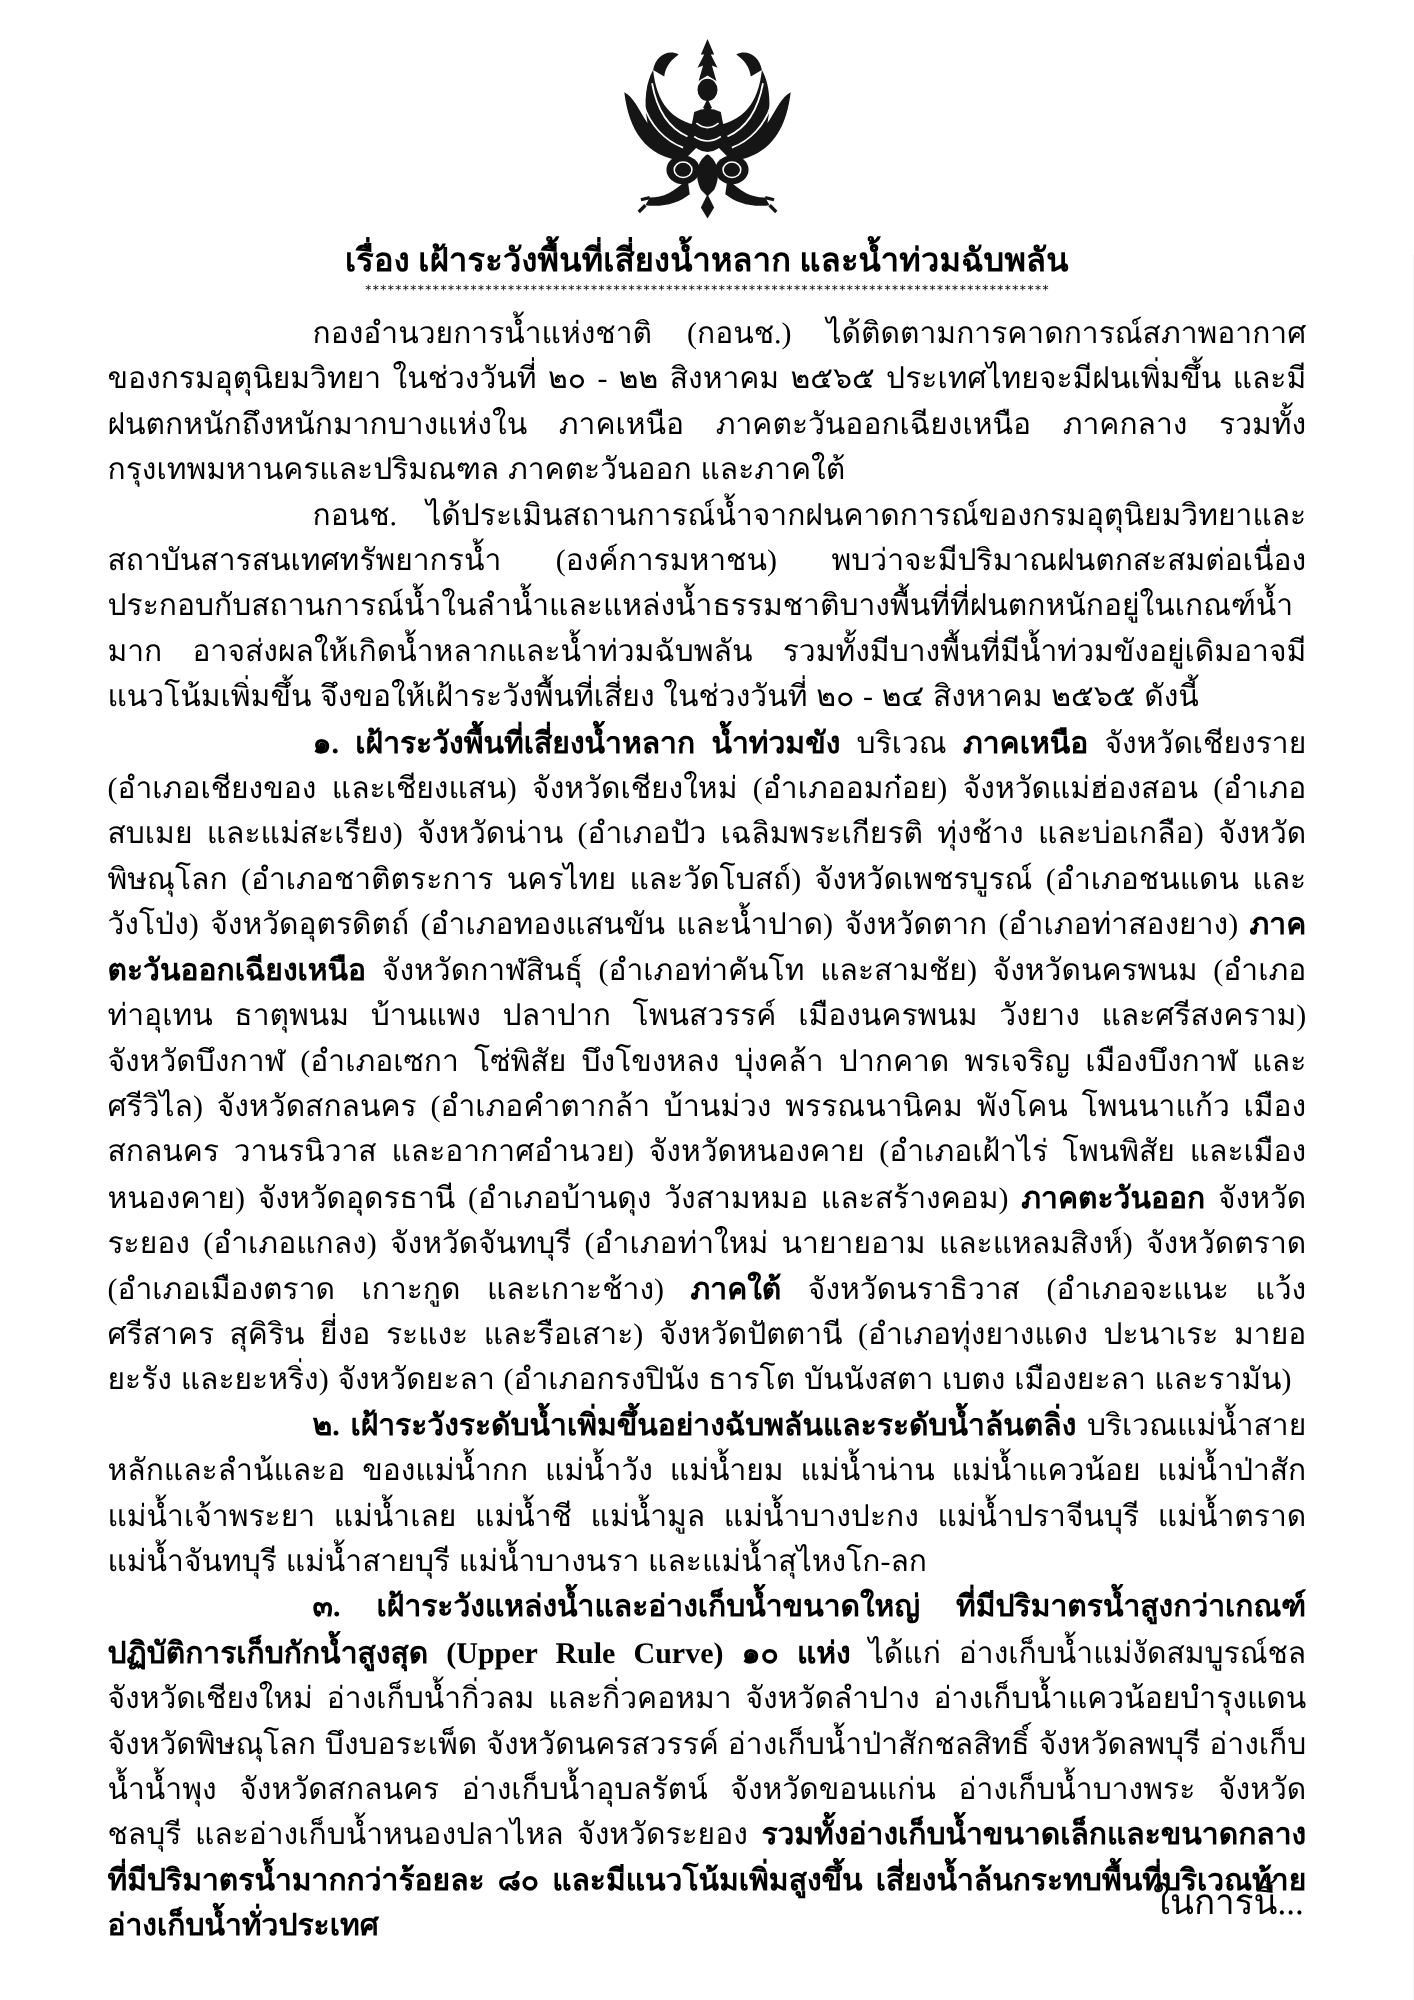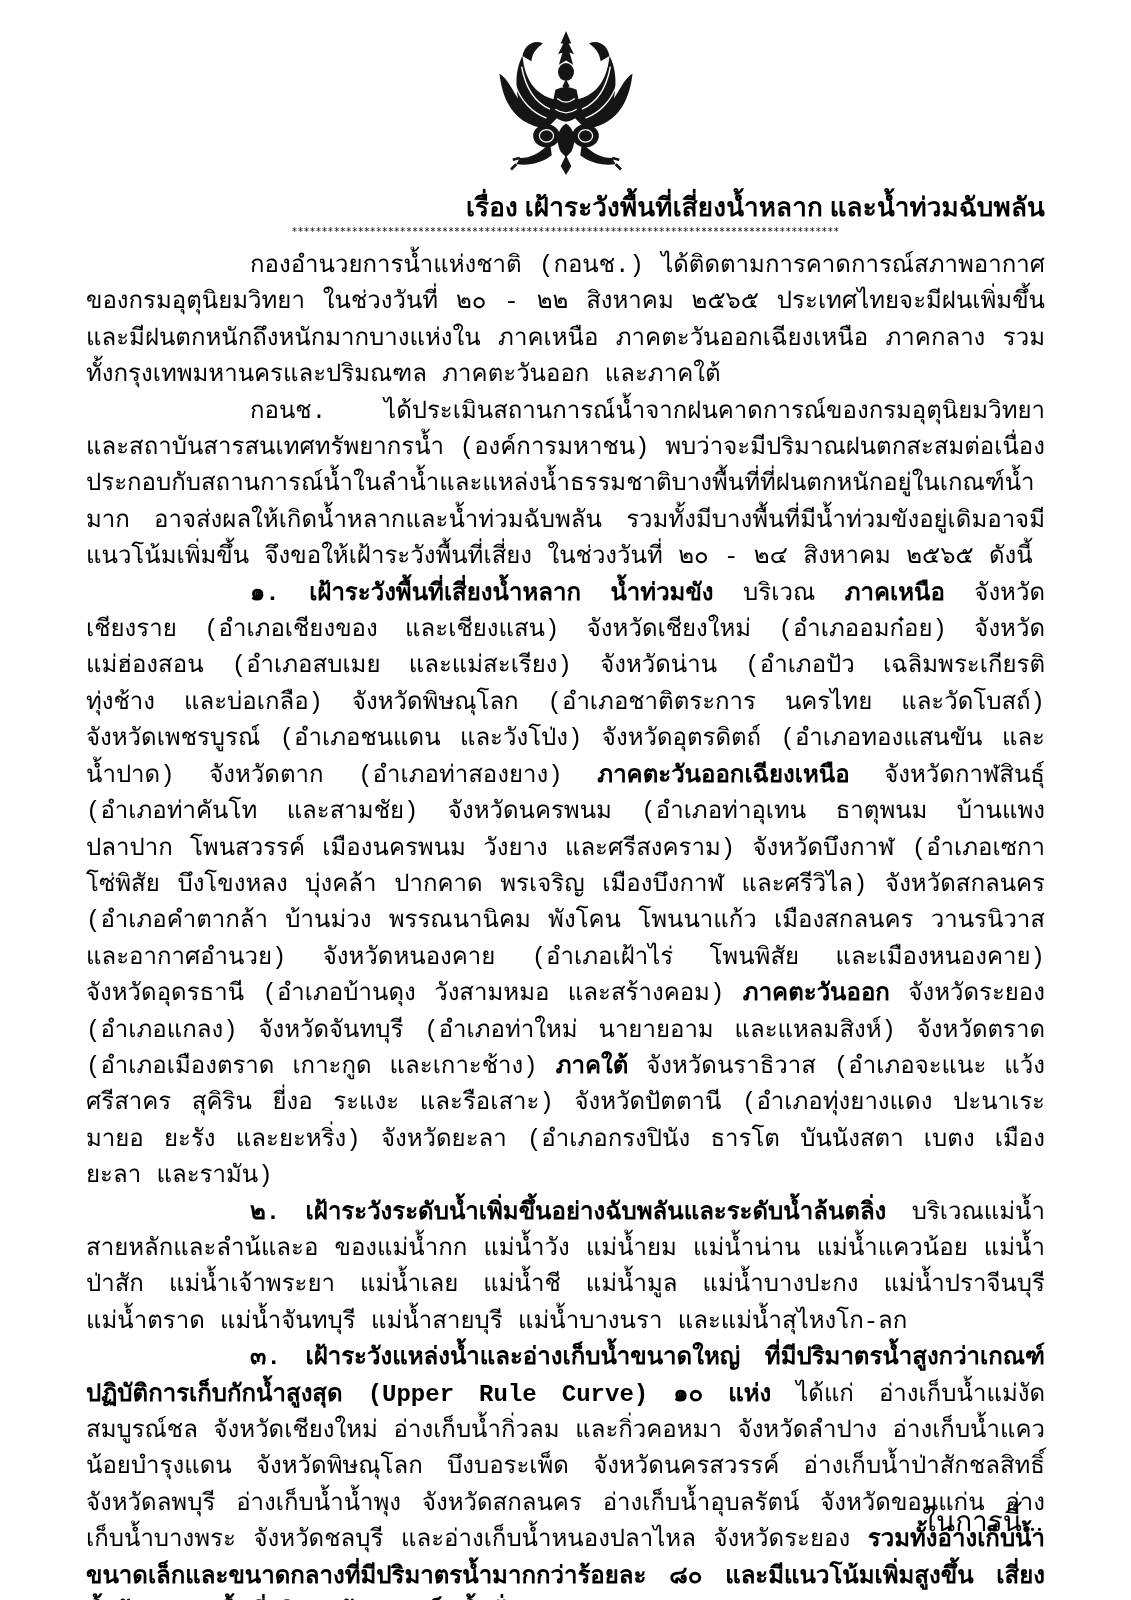--- a/index.html
+++ b/index.html
@@ -8,32 +8,31 @@
     margin:0 auto;box-sizing:border-box;
     padding:24px 86px 0 86px;
     font-family:"Liberation Serif","DejaVu Sans",sans-serif;
     position:relative;overflow:hidden;
   }
   .emblem-wrap{text-align:center;margin:0 0 4px 0;}
   .emblem-wrap svg{display:inline-block;width:142px;height:158px;}
   .hline{
     text-align:center;font-weight:bold;font-size:26px;line-height:35px;margin:0;
   }
-  .hline.subject{letter-spacing:0.2px;text-align:right;}
+  .hline.subject{letter-spacing:0.2px;}
   .divider{
     width:548px;margin:1px auto 6px auto;overflow:hidden;white-space:nowrap;
     font-size:10px;letter-spacing:0px;text-align:center;line-height:12px;
     font-family:"DejaVu Sans Mono",monospace;
   }
   .doc-body{margin-top:10px;}
   .para{
     margin:0;text-align:justify;text-indent:164px;
     font-size:24px;line-height:36.4px;
     word-spacing:1px;
-    font-family:Liberation Mono, monospace;
   }
   .bold{font-weight:bold;}
   .footer{
     position:absolute;right:88px;bottom:57px;
     font-size:28px;
   }
 </style>
 </head>
 <body>
 

